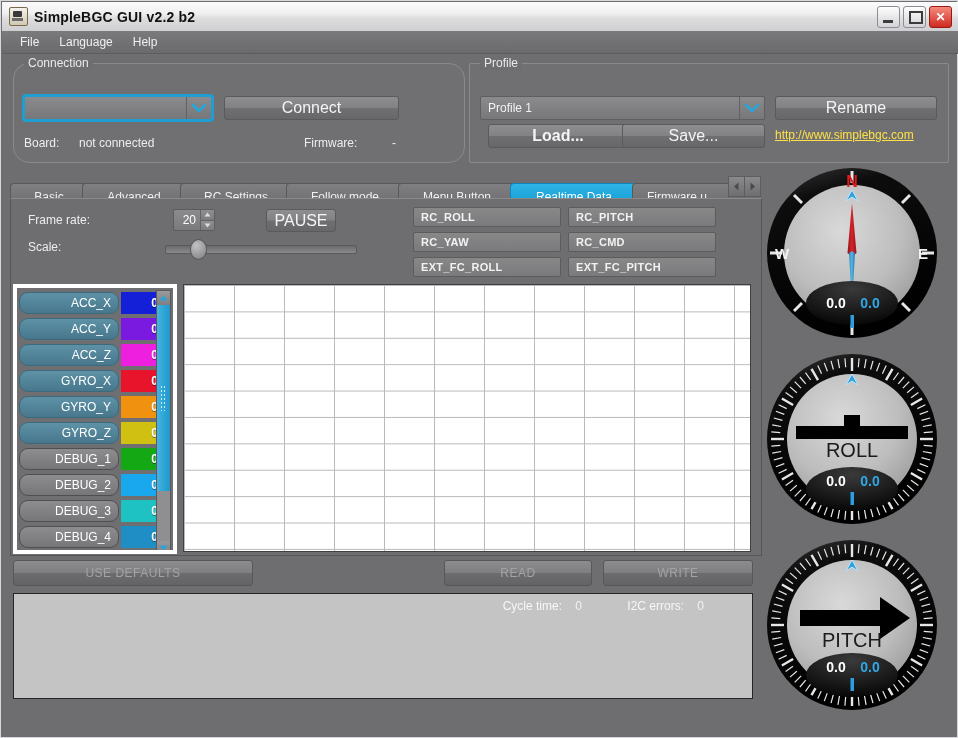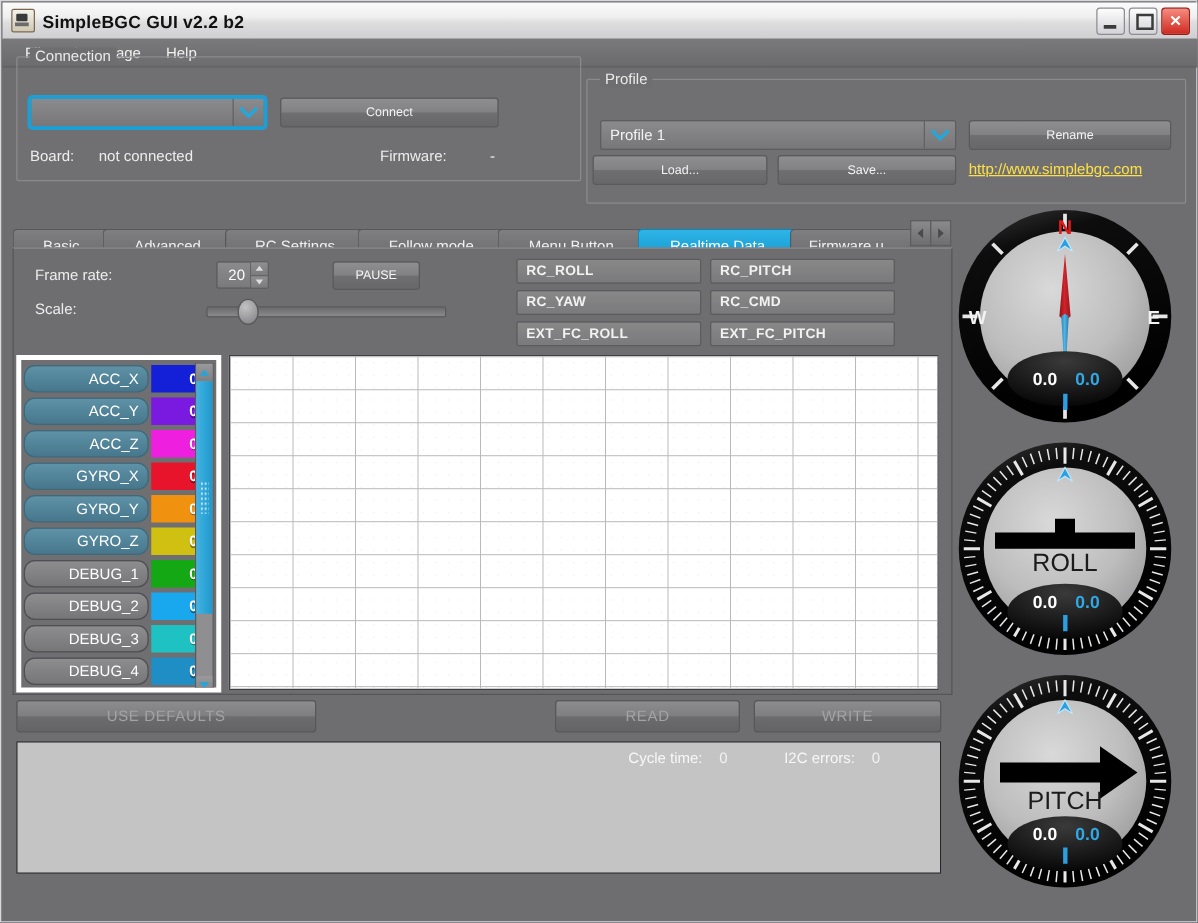--- a/index.html
+++ b/index.html
@@ -39,36 +39,36 @@
   .menubar{position:absolute;left:1px;top:30px;width:956px;height:22px;
     background:linear-gradient(to bottom,#7a7a7c,#6a6a6c);
     border-bottom:1px solid #5d5d5f;display:flex;align-items:center;padding-left:8px;}
   .menu-item{padding:2px 10px;color:#f0f0f0;font-size:12px;cursor:default;}
 
   
   .groupbox{position:absolute;border:1px solid #8a8a8d;border-radius:2px;
     background:rgba(255,255,255,0.02);}
   .gb-title{position:absolute;top:-8px;left:10px;background:#6e6e70;padding:0 4px;
     font-size:12px;color:#e9e9e9;}
-  #conn-box{left:12px;top:44px;width:450px;height:98px;}
+  #conn-box{left:12px;top:62px;width:450px;height:98px;border-radius:16px;}
   #prof-box{left:468px;top:62px;width:478px;height:98px;}
 
   
   .combo{position:absolute;height:24px;box-sizing:border-box;
     background:linear-gradient(to bottom,#8b8b8e,#77777a);
     border:1px solid #5e5e61;border-radius:2px;display:flex;align-items:center;cursor:pointer;}
   .combo.focus{outline:3px solid #1f9ed4;outline-offset:-1px;border-color:#1f9ed4;}
   .combo .val{flex:1;padding-left:7px;font-size:12px;color:#f2f2f2;white-space:nowrap;overflow:hidden;}
   .combo .arrow{width:24px;height:100%;display:flex;align-items:center;justify-content:center;
     border-left:1px solid #626265;}
   .combo .arrow svg{display:block;}
 
   .btn{position:absolute;box-sizing:border-box;height:24px;
     background:linear-gradient(to bottom,#8e8e91 0%,#828285 48%,#6f6f72 52%,#67676a 100%);
-    border:1px solid #5a5a5d;border-radius:3px;color:#f4f4f4;font-size:10px;
+    border:1px solid #5a5a5d;border-radius:3px;color:#f4f4f4;font-size:16px;
     display:flex;align-items:center;justify-content:center;cursor:pointer;}
 
   .lbl{position:absolute;font-size:12px;color:#ededed;white-space:nowrap;}
   .link{position:absolute;font-size:12px;color:#fde047;text-decoration:underline;cursor:pointer;}
 
   
   .tabstrip{position:absolute;left:9px;top:172px;width:752px;height:26px;}
   .tab{position:absolute;top:10px;height:26px;box-sizing:border-box;
     background:linear-gradient(to bottom,#7f7f82,#6a6a6d);
     border:1px solid #58585b;border-bottom:none;
@@ -213,21 +213,21 @@
     <div class="combo" style="left:10px;top:32px;width:285px;">
       <div class="val">Profile 1</div>
       <div class="arrow">
         <svg width="14" height="10" viewBox="0 0 14 10">
             <path d="M1 2 L7 8 L13 2" stroke="#22a8dd" stroke-width="2.6" fill="none" stroke-linecap="round"></path>
           </svg>
       </div>
     </div>
 
     <div class="btn" style="left:305px;top:32px;width:162px;">Rename</div>
-    <div class="btn" style="left:4px;top:60px;width:140px;">Load...</div>
+    <div class="btn" style="left:18px;top:60px;width:140px;font-weight:bold;">Load...</div>
     <div class="btn" style="left:152px;top:60px;width:143px;">Save...</div>
     <div class="link" style="left:305px;top:64px;">http://www.simplebgc.com</div>
   </div>
 
   <div class="tabstrip">
     <div class="tab" style="left:0px;width:78px;">Basic</div>
     <div class="tab" style="left:72px;width:104px;">Advanced</div>
     <div class="tab" style="left:170px;width:112px;">RC Settings</div>
     <div class="tab" style="left:276px;width:118px;">Follow mode</div>
     <div class="tab" style="left:388px;width:118px;">Menu Button</div>

